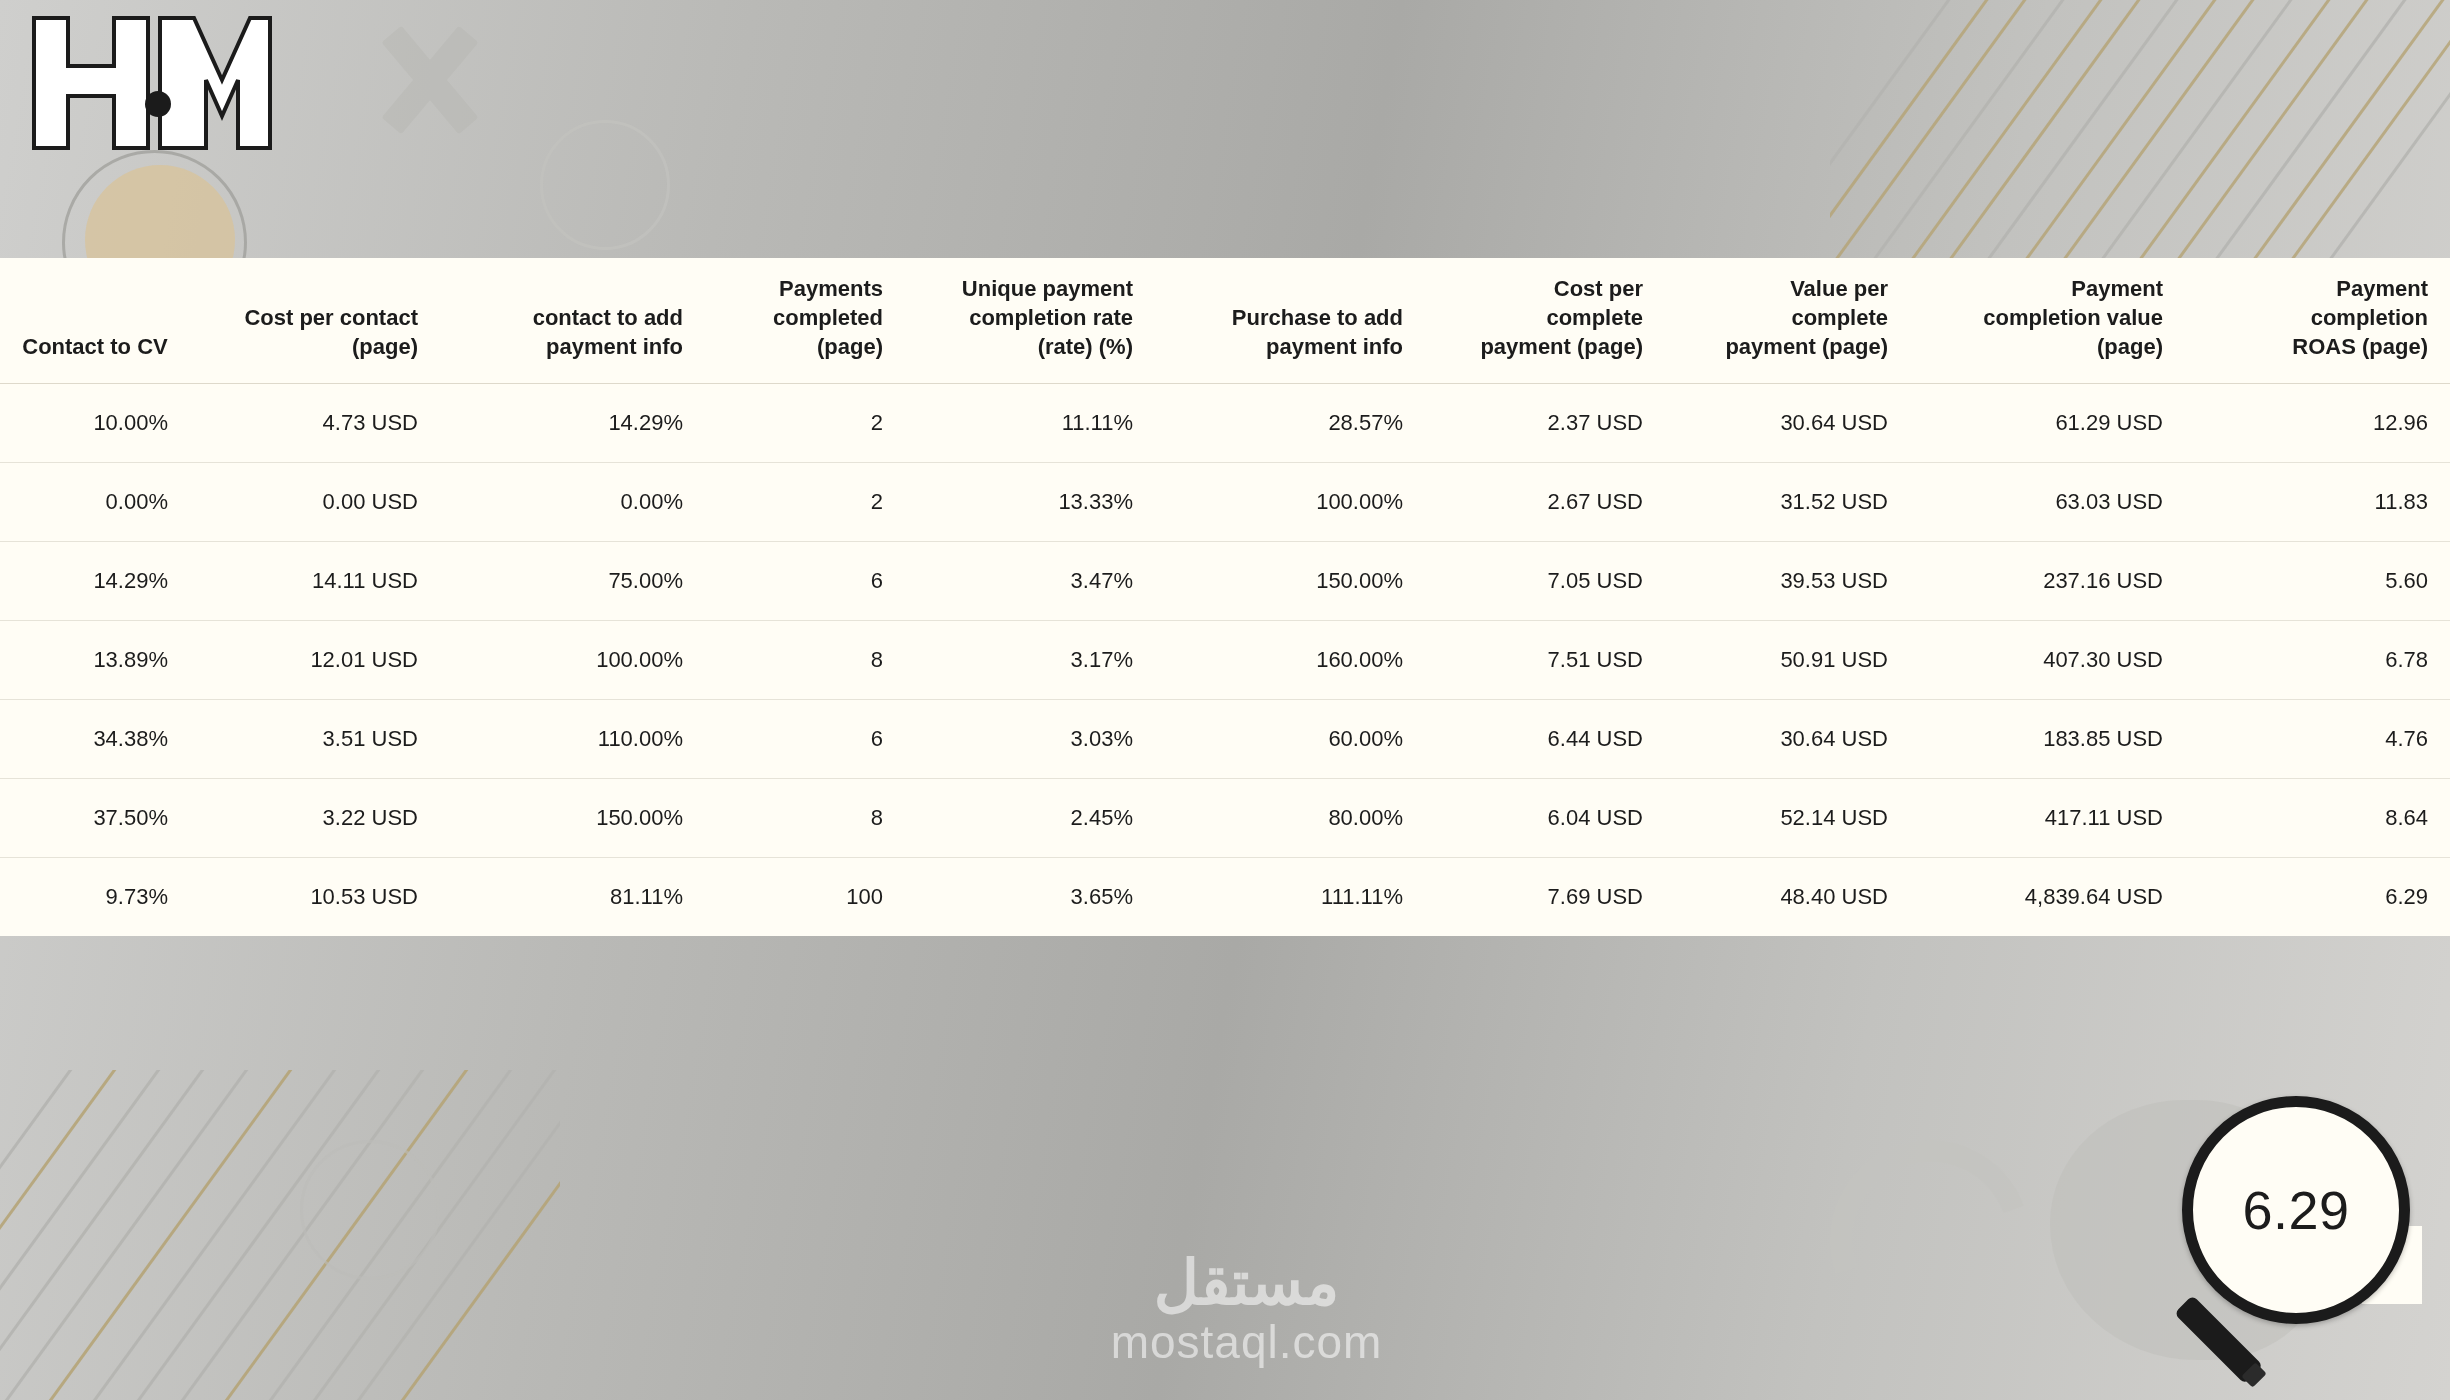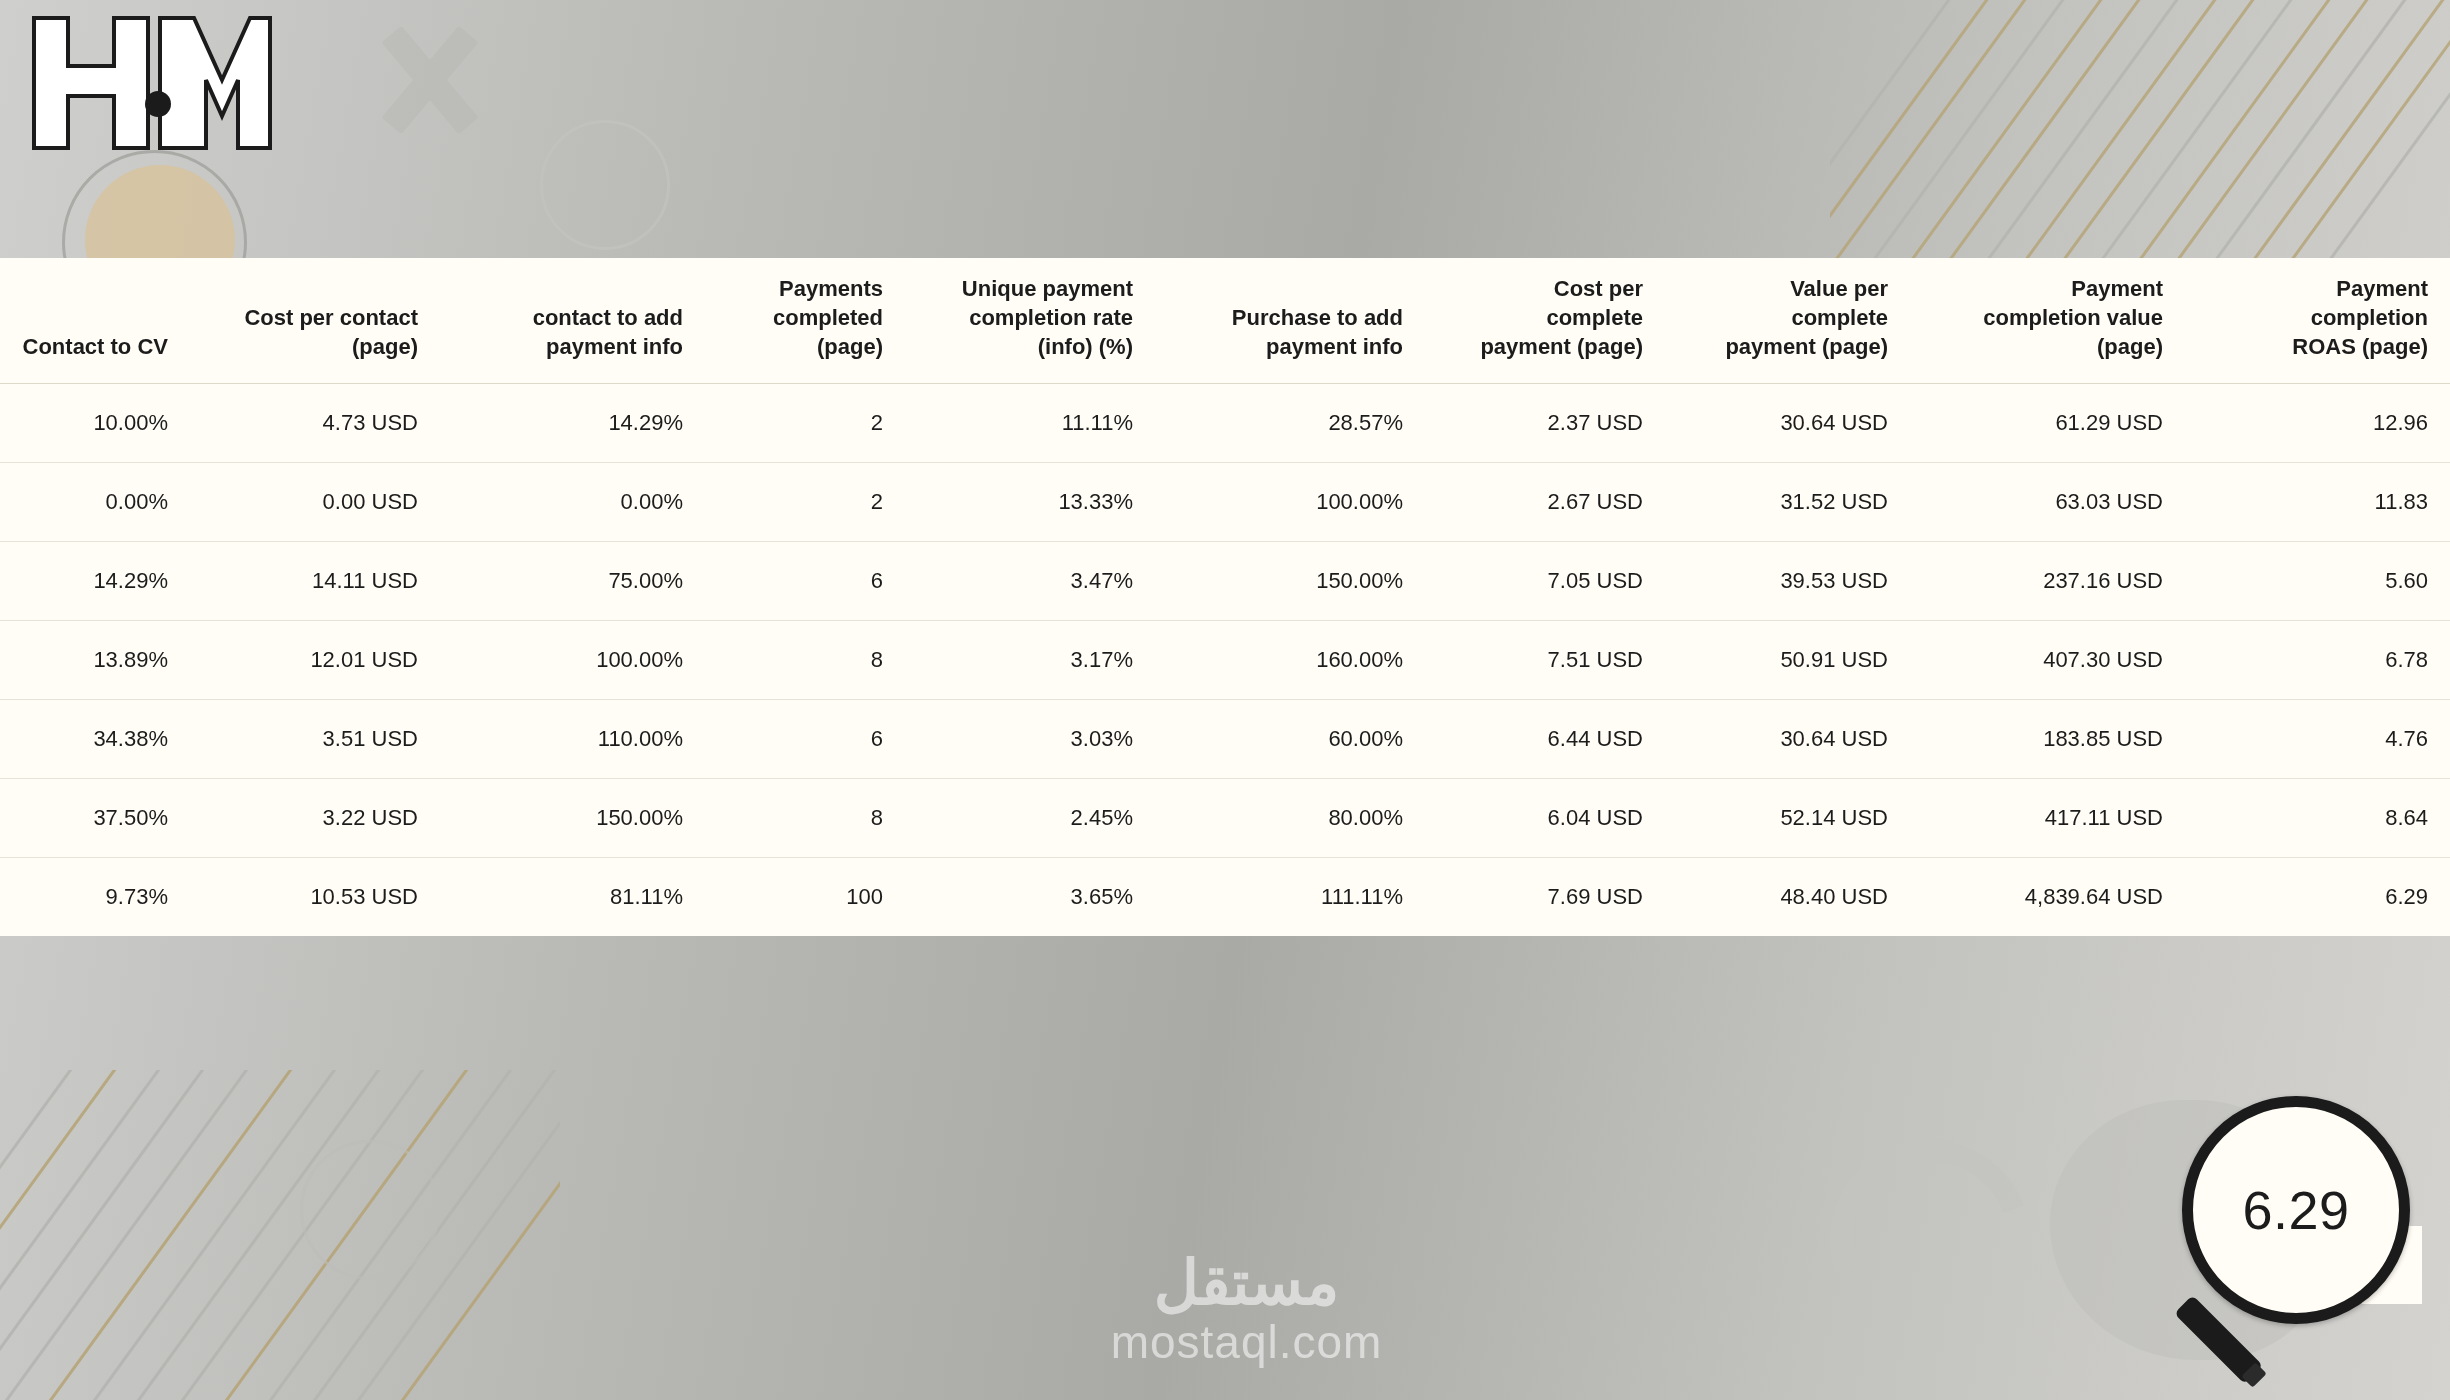--- a/index.html
+++ b/index.html
@@ -102,21 +102,21 @@
   thead th {
     font-size: 22px;
     font-weight: bold;
     color: #1c1c1c;
     text-align: right;
     vertical-align: bottom;
     padding: 16px 22px 22px 14px;
     line-height: 1.32;
     background: #fffdf5;
   }
-  thead th.first { text-align: right; padding-left: 22px; }
+  thead th.first { text-align: center; padding-left: 22px; }
   tbody td {
     font-size: 22px;
     color: #1c1c1c;
     text-align: right;
     padding: 26px 22px 26px 14px;
     border-top: 1px solid #e6e3d8;
     background: #fffdf5;
     white-space: nowrap;
   }
   tbody td.first { text-align: right; padding-left: 22px; }
@@ -264,21 +264,21 @@
             <div>payment info</div>
           </th>
           <th>
             <div>Payments</div>
             <div>completed</div>
             <div>(page)</div>
           </th>
           <th>
             <div>Unique payment</div>
             <div>completion rate</div>
-            <div>(info) (%)</div>
+            <div>(rate) (%)</div>
           </th>
           <th>
             <div>Purchase to add</div>
             <div>payment info</div>
           </th>
           <th>
             <div>Cost per</div>
             <div>complete</div>
             <div>payment (page)</div>
           </th>

